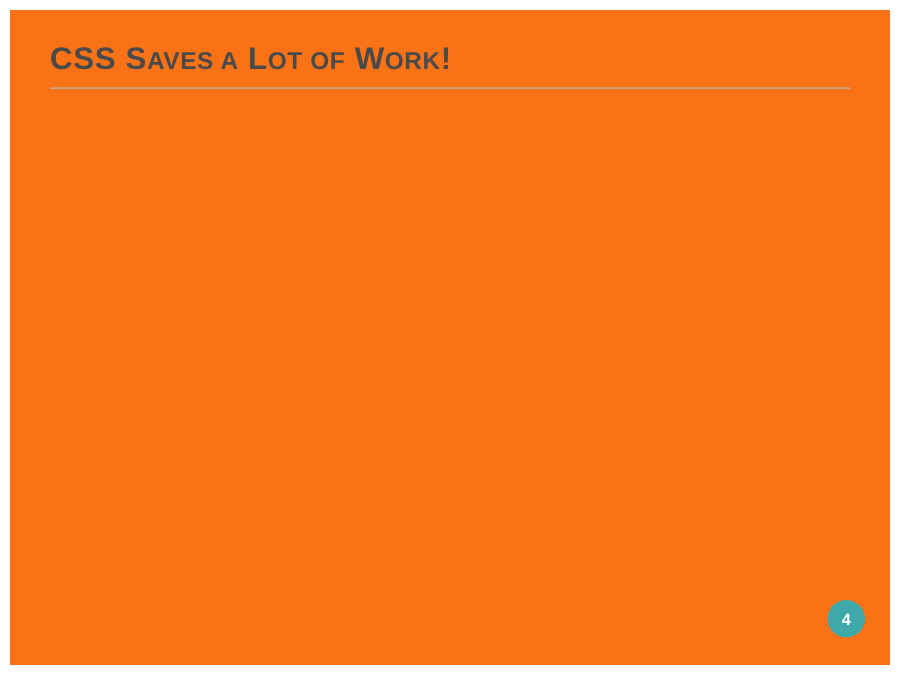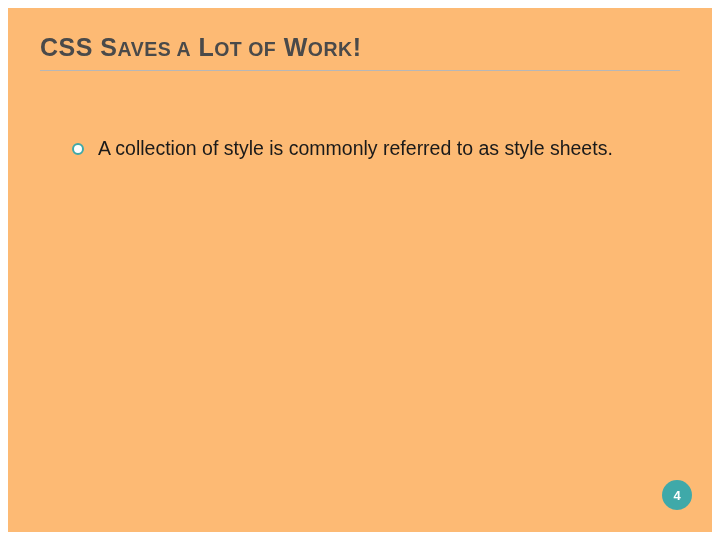--- a/index.html
+++ b/index.html
@@ -6,21 +6,21 @@
   html, body { width: 720px; height: 540px; }
   body {
     font-family: Arial, Helvetica, sans-serif;
     background: #ffffff;
     position: relative;
     overflow: hidden;
   }
   .slide {
     position: absolute;
     top: 8px; left: 8px; right: 8px; bottom: 8px;
-    background: #fdba74;
+    background: #f97316;
   }
   .title-wrap {
     position: absolute;
     top: 26px;
     left: 32px;
     right: 32px;
   }
   h1.title {
     color: #4a4a4a;
     font-weight: 700;
@@ -86,23 +86,20 @@
 
   <div class="title-wrap">
     <h1 class="title">
       <span>CSS</span><span> S</span><span class="sc">AVES</span><span class="sc"> A</span><span> L</span><span class="sc">OT</span><span class="sc"> OF</span><span> W</span><span class="sc">ORK</span><span>!</span>
     </h1>
     <div class="rule"></div>
   </div>
 
   <div class="content">
     <ul class="bullets">
-      <li>
-        <span class="bold-lead"></span><span>A collection of style is commonly referred to as style sheets.</span>
-      </li>
     </ul>
   </div>
 
   <div class="pagenum">
     <span>4</span>
   </div>
 
 </div>
 
 </body></html>

